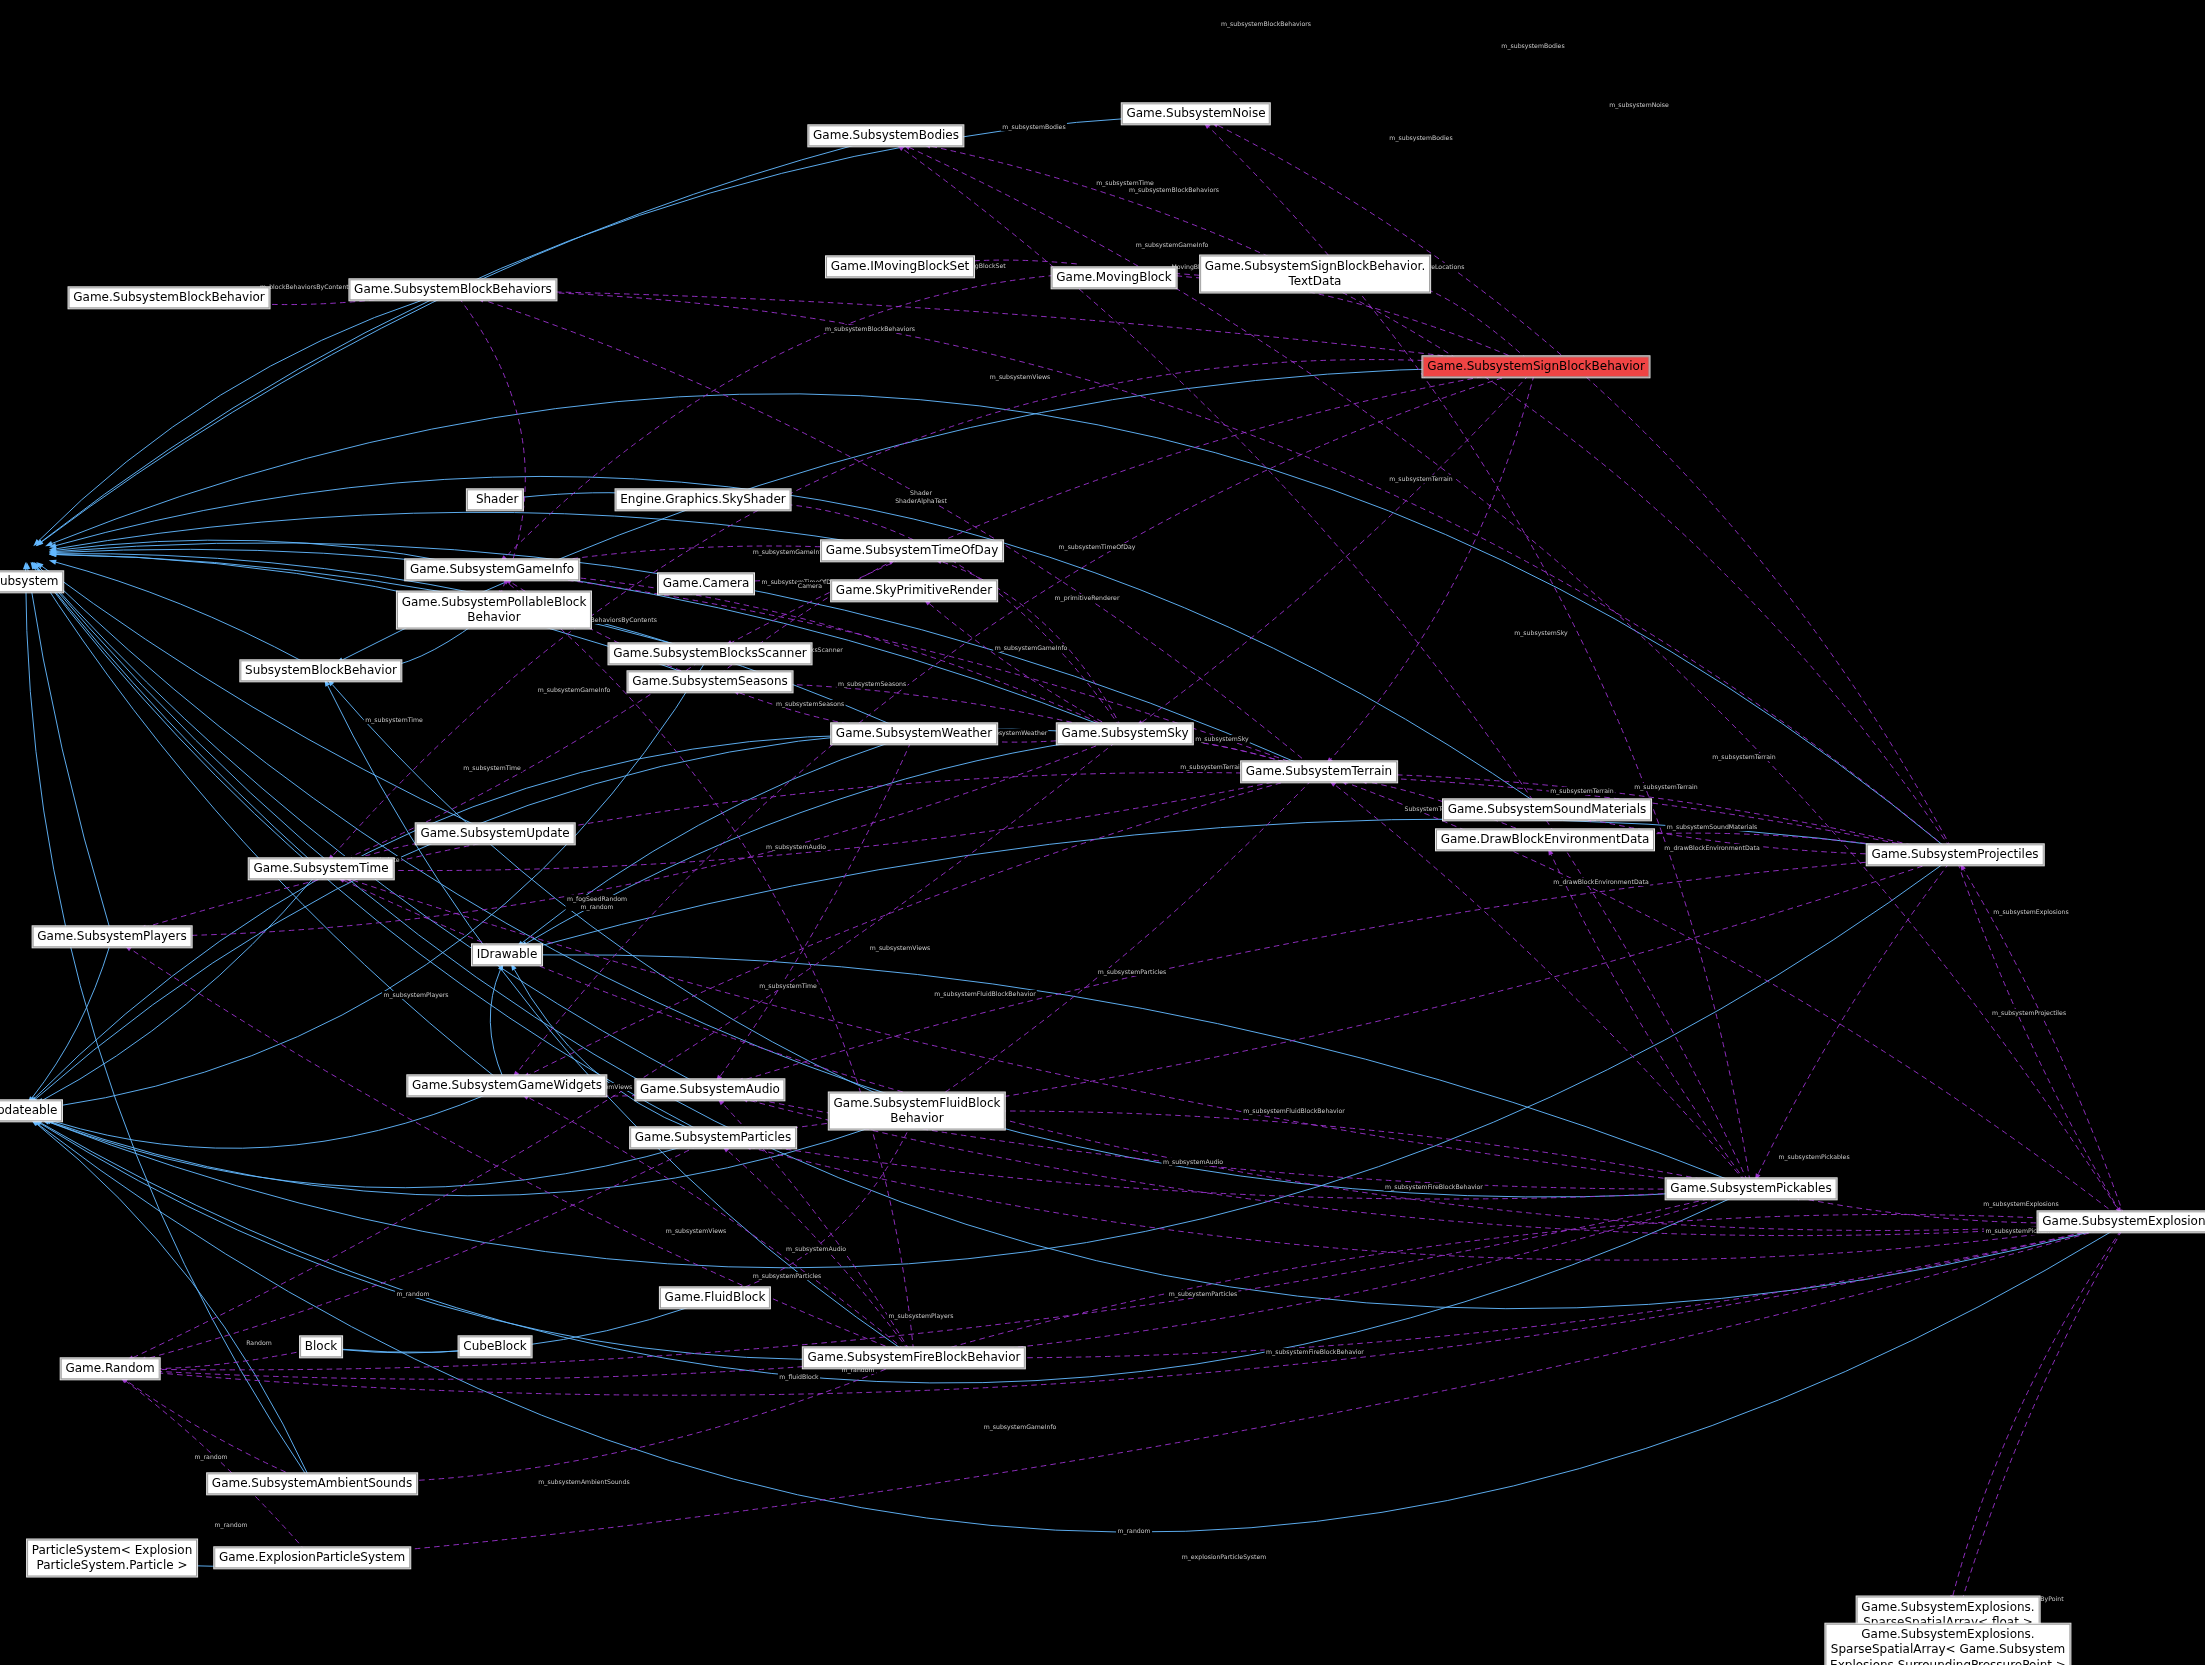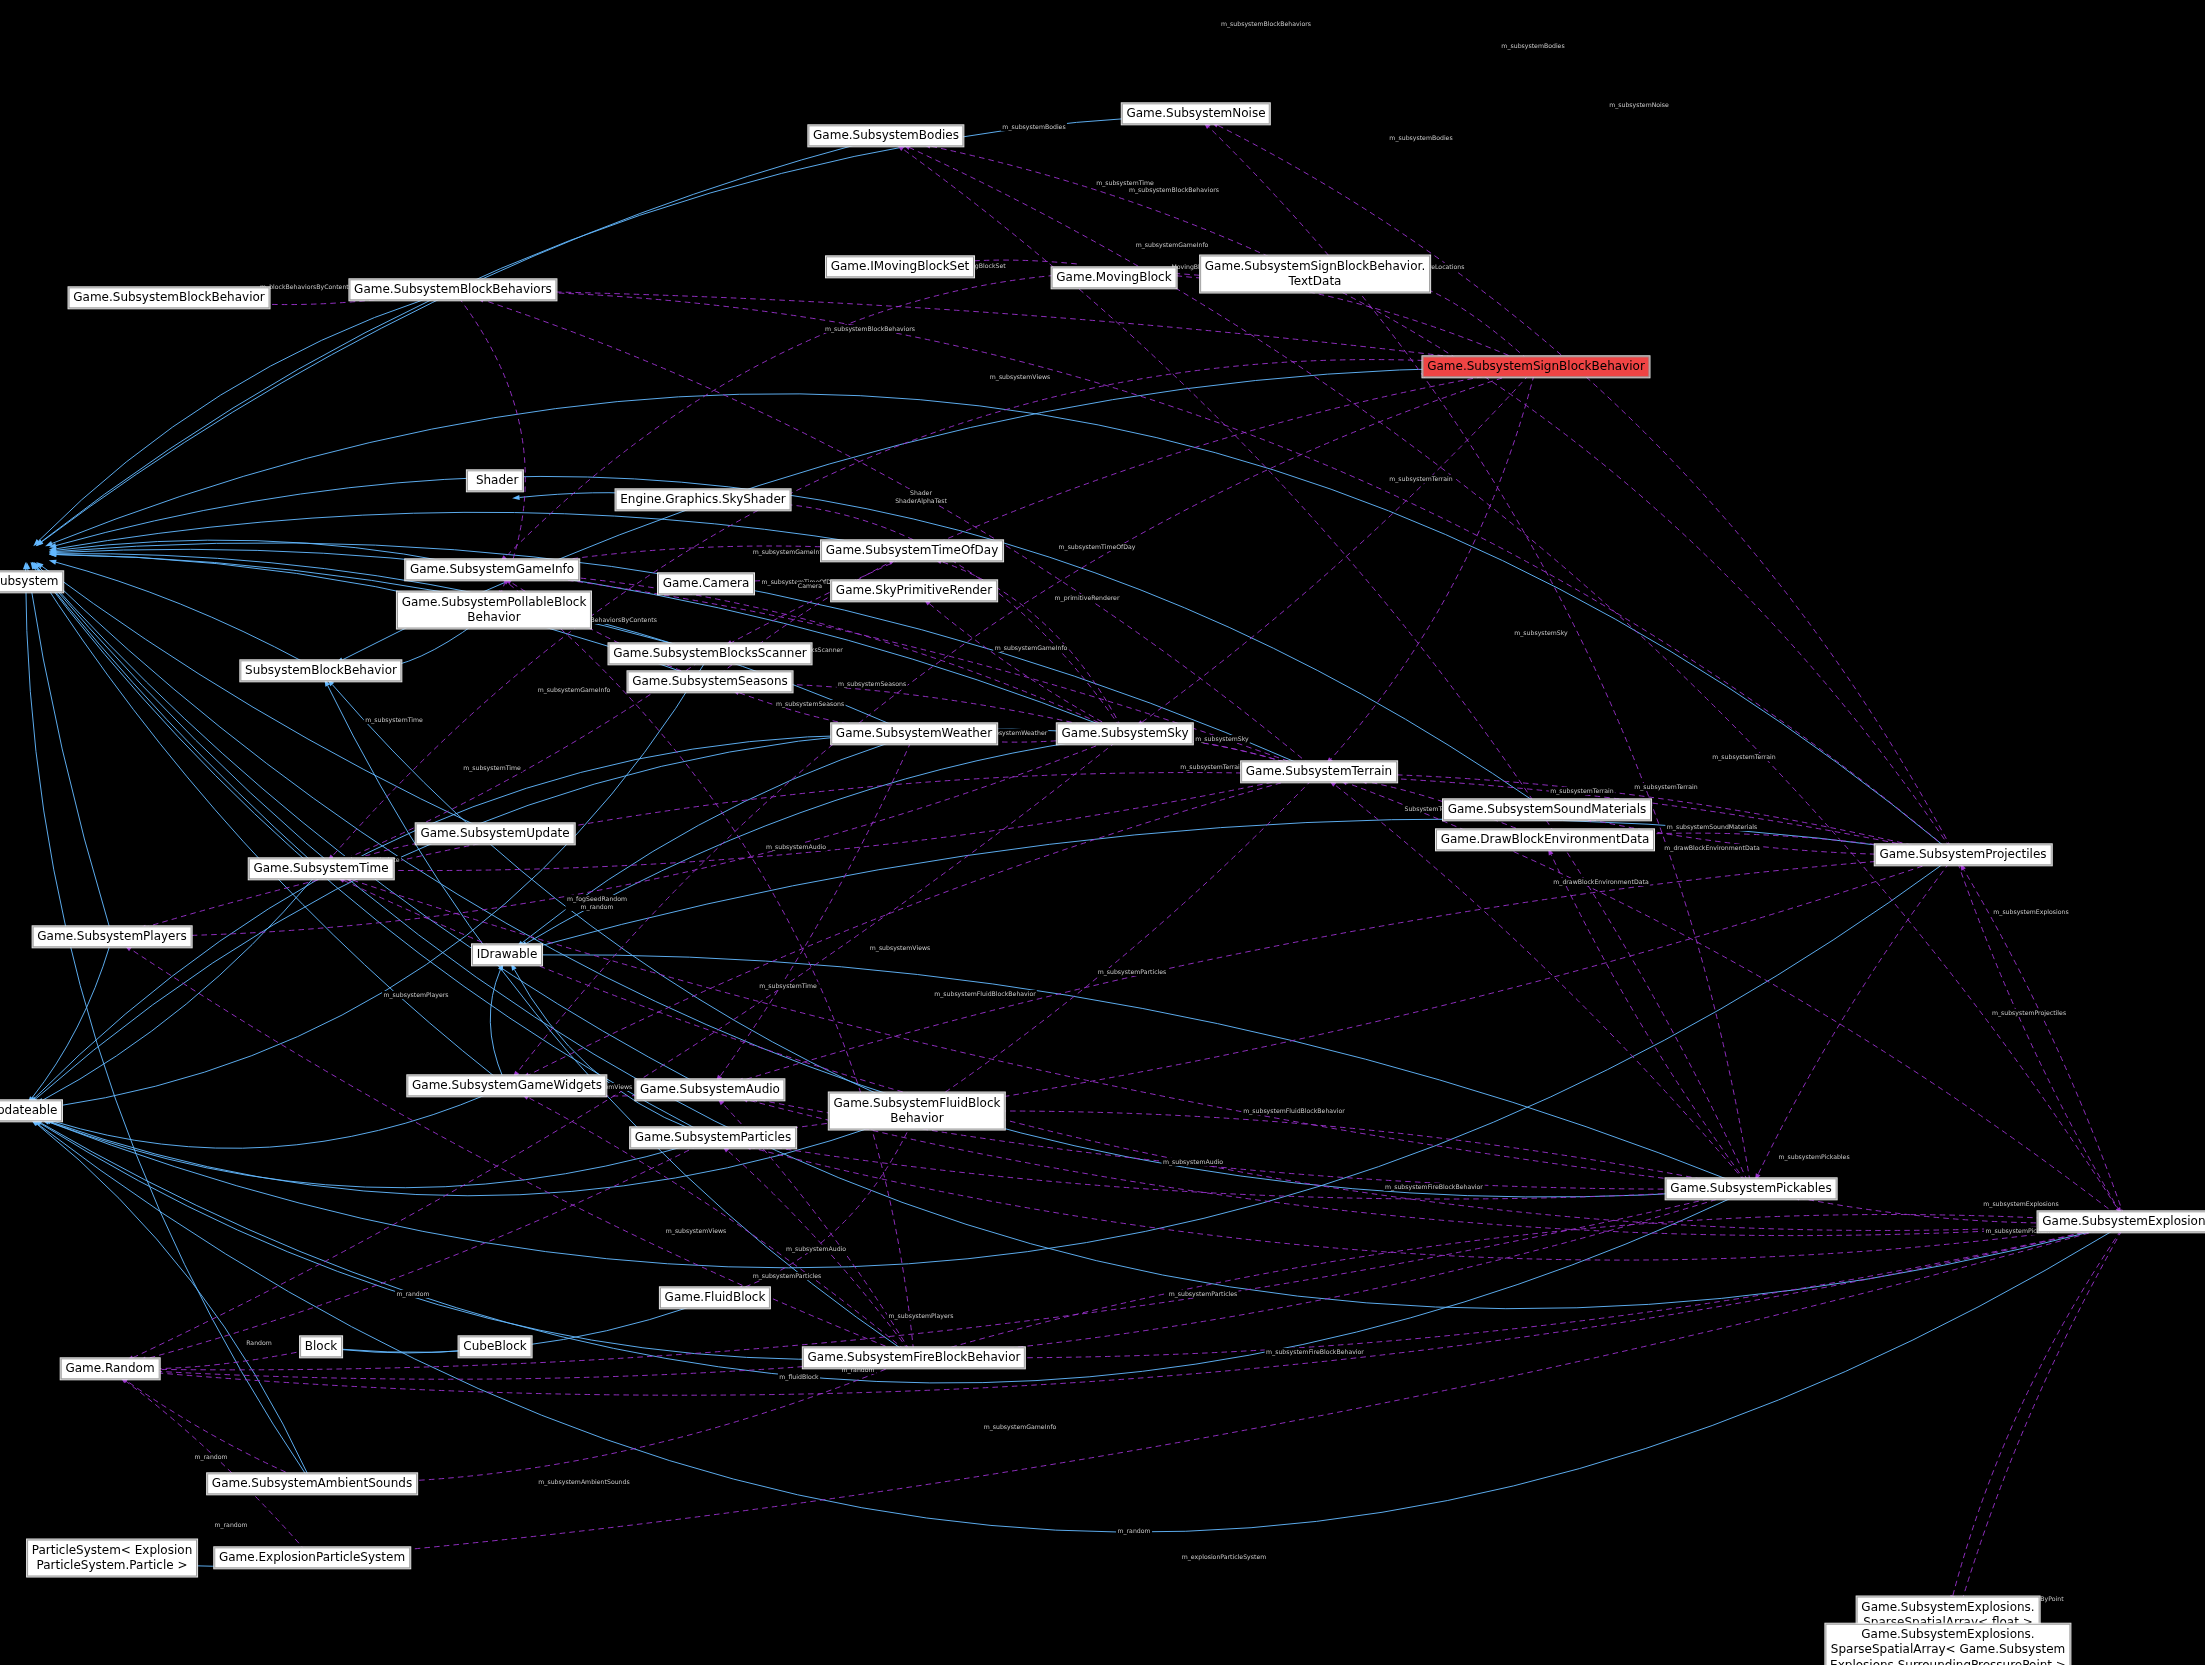--- a/index.html
+++ b/index.html
@@ -285,37 +285,37 @@
 <div class="node" style="left: 25.4px; top: 554px; margin-top: 28px;">Subsystem</div>
     <div class="node" style="left: 169px; top: 298px;">Game.SubsystemBlockBehavior</div>
     <div class="node" style="left: 453px; top: 290px;">Game.SubsystemBlockBehaviors</div>
     <div class="node" style="left: 886px; top: 136px;">Game.SubsystemBodies</div>
     <div class="node" style="left: 1196px; top: 114px;">Game.SubsystemNoise</div>
     <div class="node" style="left: 900px; top: 267px;">Game.IMovingBlockSet</div>
     <div class="node" style="left: 1114px; top: 278px;">Game.MovingBlock</div>
     <div class="node" style="left: 1315px; top: 274px;">Game.SubsystemSignBlockBehavior.
 TextData</div>
     <div class="node highlight" style="left: 1536px; top: 367px;">Game.SubsystemSignBlockBehavior</div>
-    <div class="node" style="left: 495px; top: 481px; padding-left: 8px;">Shader</div>
+    <div class="node" style="left: 495px; top: 500px; padding-left: 8px;">Shader</div>
     <div class="node" style="left: 703px; top: 500px;">Engine.Graphics.SkyShader</div>
     <div class="node" style="left: 912px; top: 551px;">Game.SubsystemTimeOfDay</div>
     <div class="node" style="left: 492px; top: 570px;">Game.SubsystemGameInfo</div>
     <div class="node" style="left: 494px; top: 610px;">Game.SubsystemPollableBlock
 Behavior</div>
     <div class="node" style="left: 706px; top: 584px;">Game.Camera</div>
     <div class="node" style="left: 914px; top: 591px;">Game.SkyPrimitiveRender</div>
     <div class="node" style="left: 321px; top: 671px;">SubsystemBlockBehavior</div>
     <div class="node" style="left: 710px; top: 654px;">Game.SubsystemBlocksScanner</div>
     <div class="node" style="left: 710px; top: 682px;">Game.SubsystemSeasons</div>
     <div class="node" style="left: 914px; top: 734px;">Game.SubsystemWeather</div>
     <div class="node" style="left: 1125px; top: 734px;">Game.SubsystemSky</div>
     <div class="node" style="left: 1319px; top: 772px;">Game.SubsystemTerrain</div>
     <div class="node" style="left: 1547px; top: 810px;">Game.SubsystemSoundMaterials</div>
     <div class="node" style="left: 1545px; top: 840px;">Game.DrawBlockEnvironmentData</div>
-    <div class="node" style="left: 1955px; top: 855px; margin-left: 8px;">Game.SubsystemProjectiles</div>
+    <div class="node" style="left: 1955px; top: 855px;">Game.SubsystemProjectiles</div>
     <div class="node" style="left: 495px; top: 834px;">Game.SubsystemUpdate</div>
     <div class="node" style="left: 321px; top: 869px;">Game.SubsystemTime</div>
     <div class="node" style="left: 112px; top: 937px;">Game.SubsystemPlayers</div>
     <div class="node" style="left: 507px; top: 955px;">IDrawable</div>
     <div class="node" style="left: 21px; top: 1111px;">IUpdateable</div>
     <div class="node" style="left: 507px; top: 1086px;">Game.SubsystemGameWidgets</div>
     <div class="node" style="left: 710px; top: 1090px;">Game.SubsystemAudio</div>
     <div class="node" style="left: 713px; top: 1138px;">Game.SubsystemParticles</div>
     <div class="node" style="left: 917px; top: 1111px;">Game.SubsystemFluidBlock
 Behavior</div>

